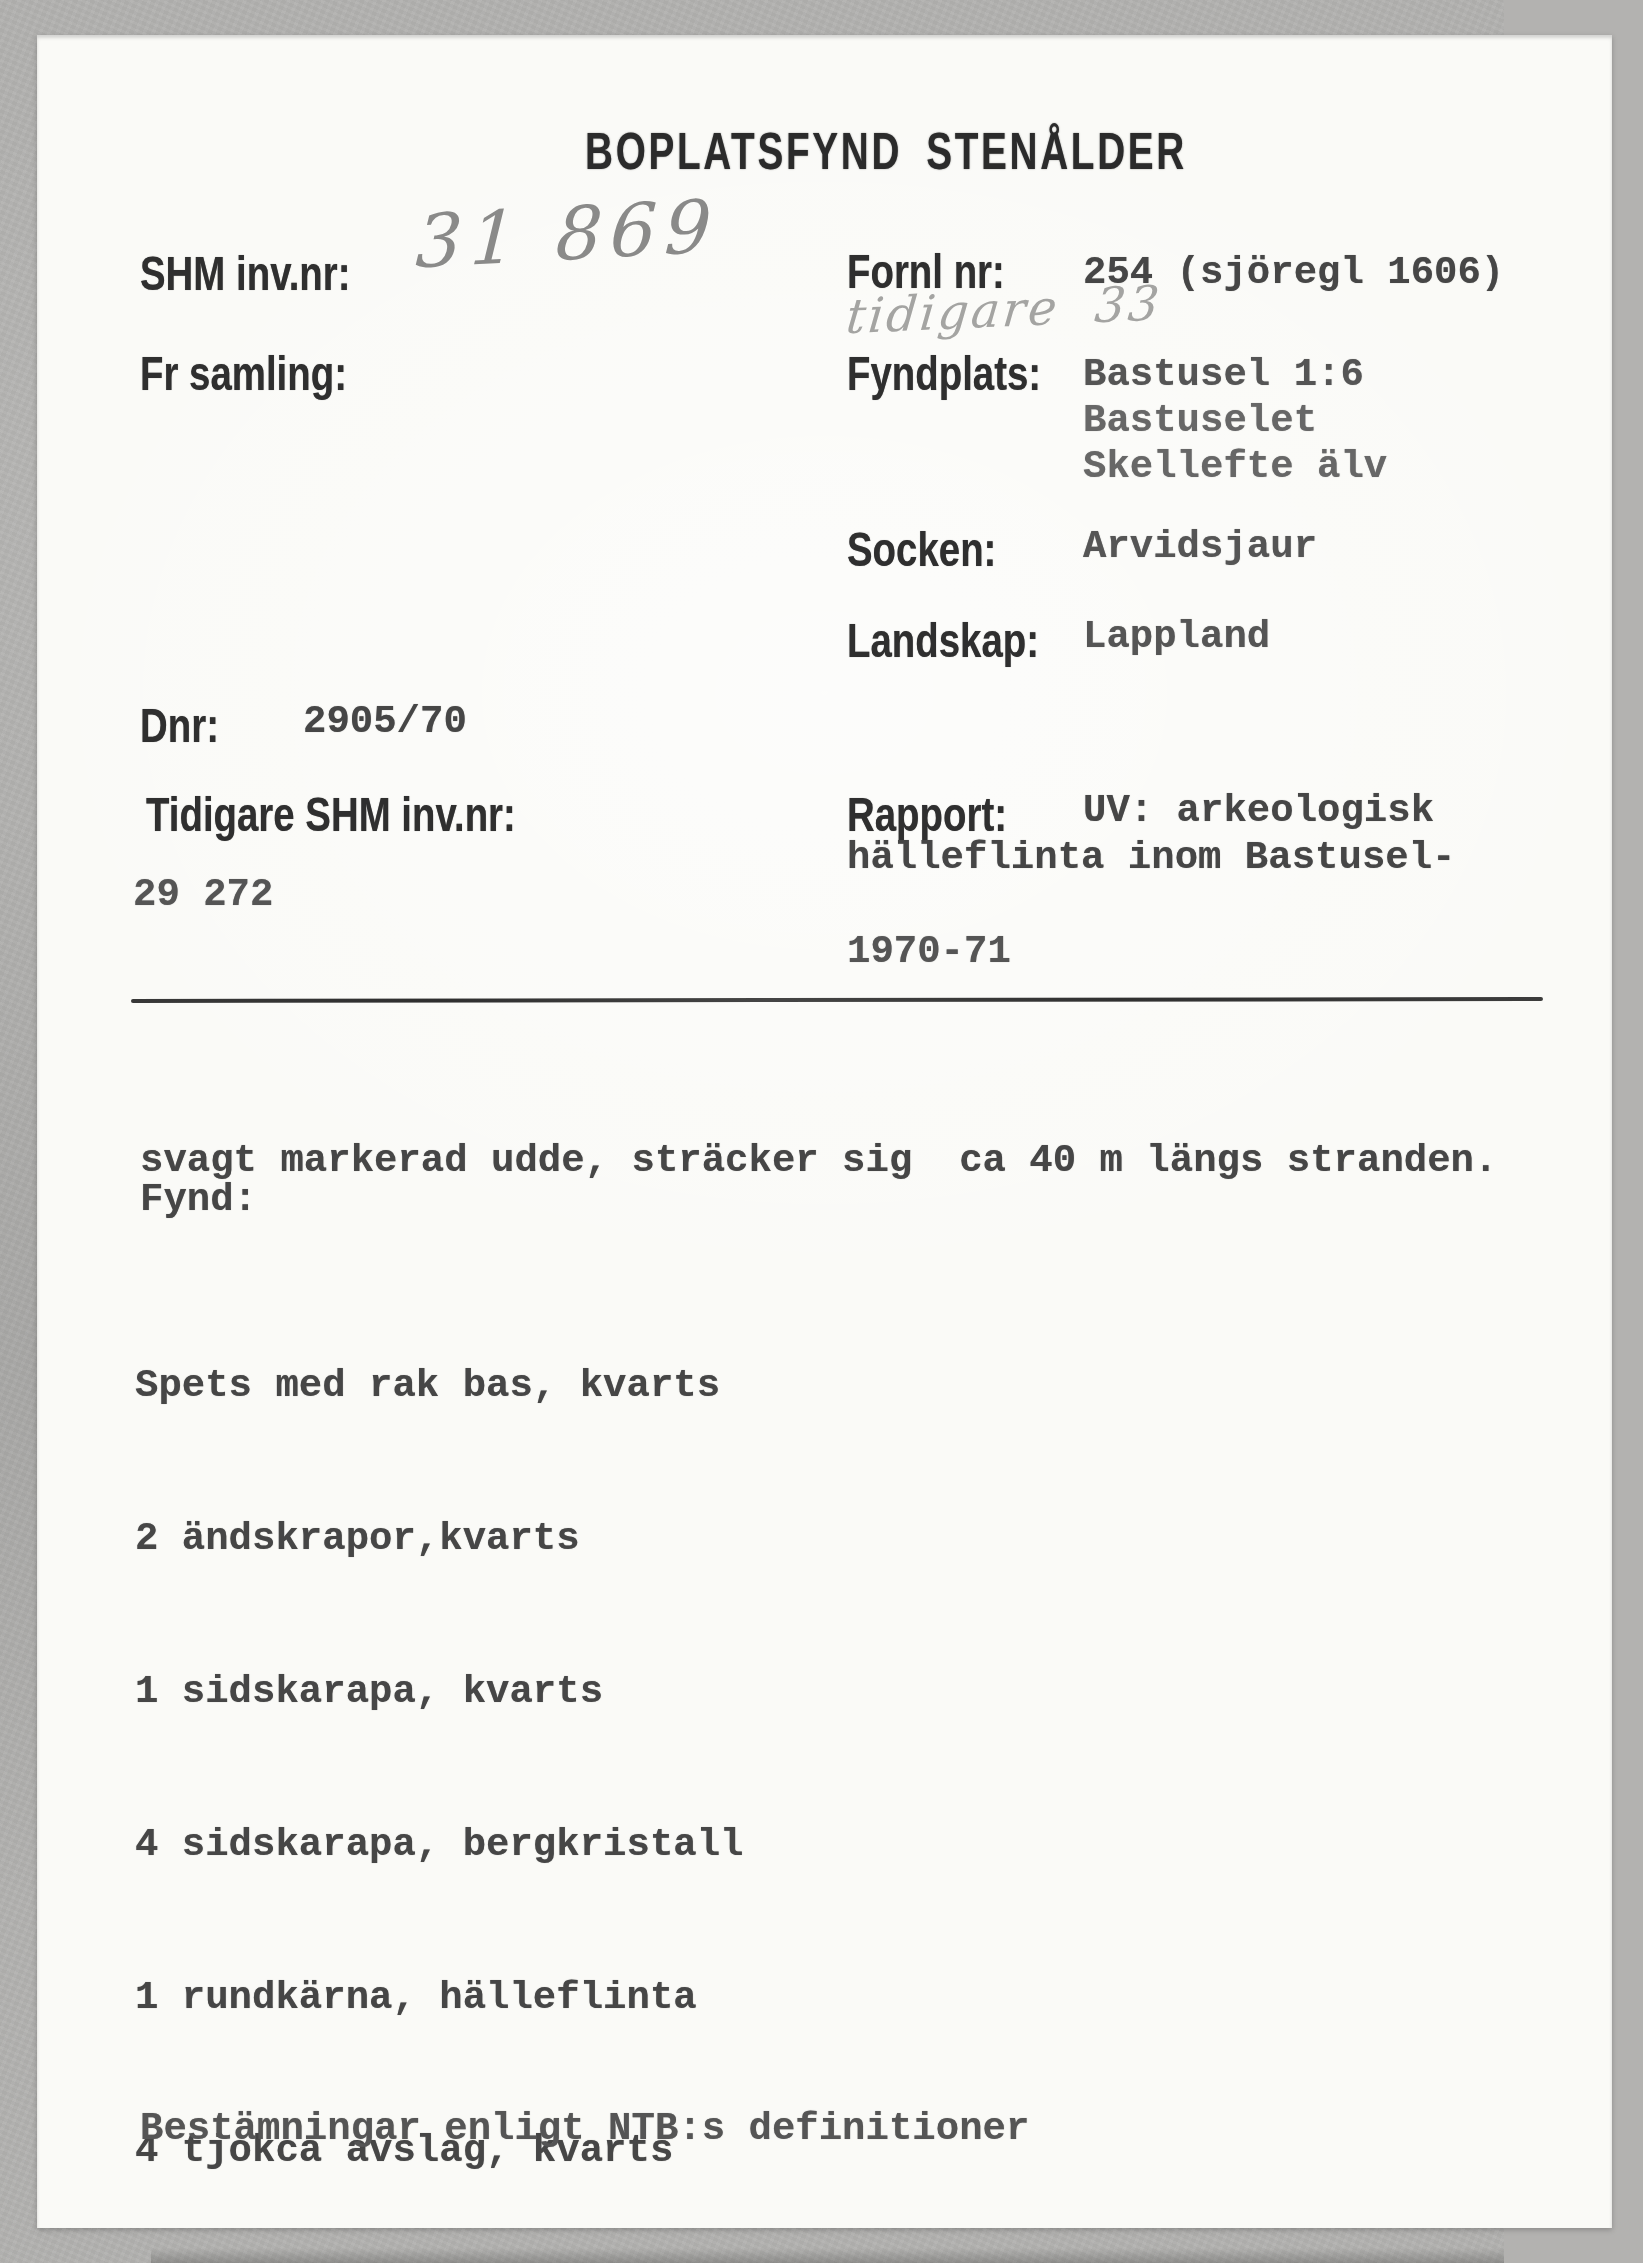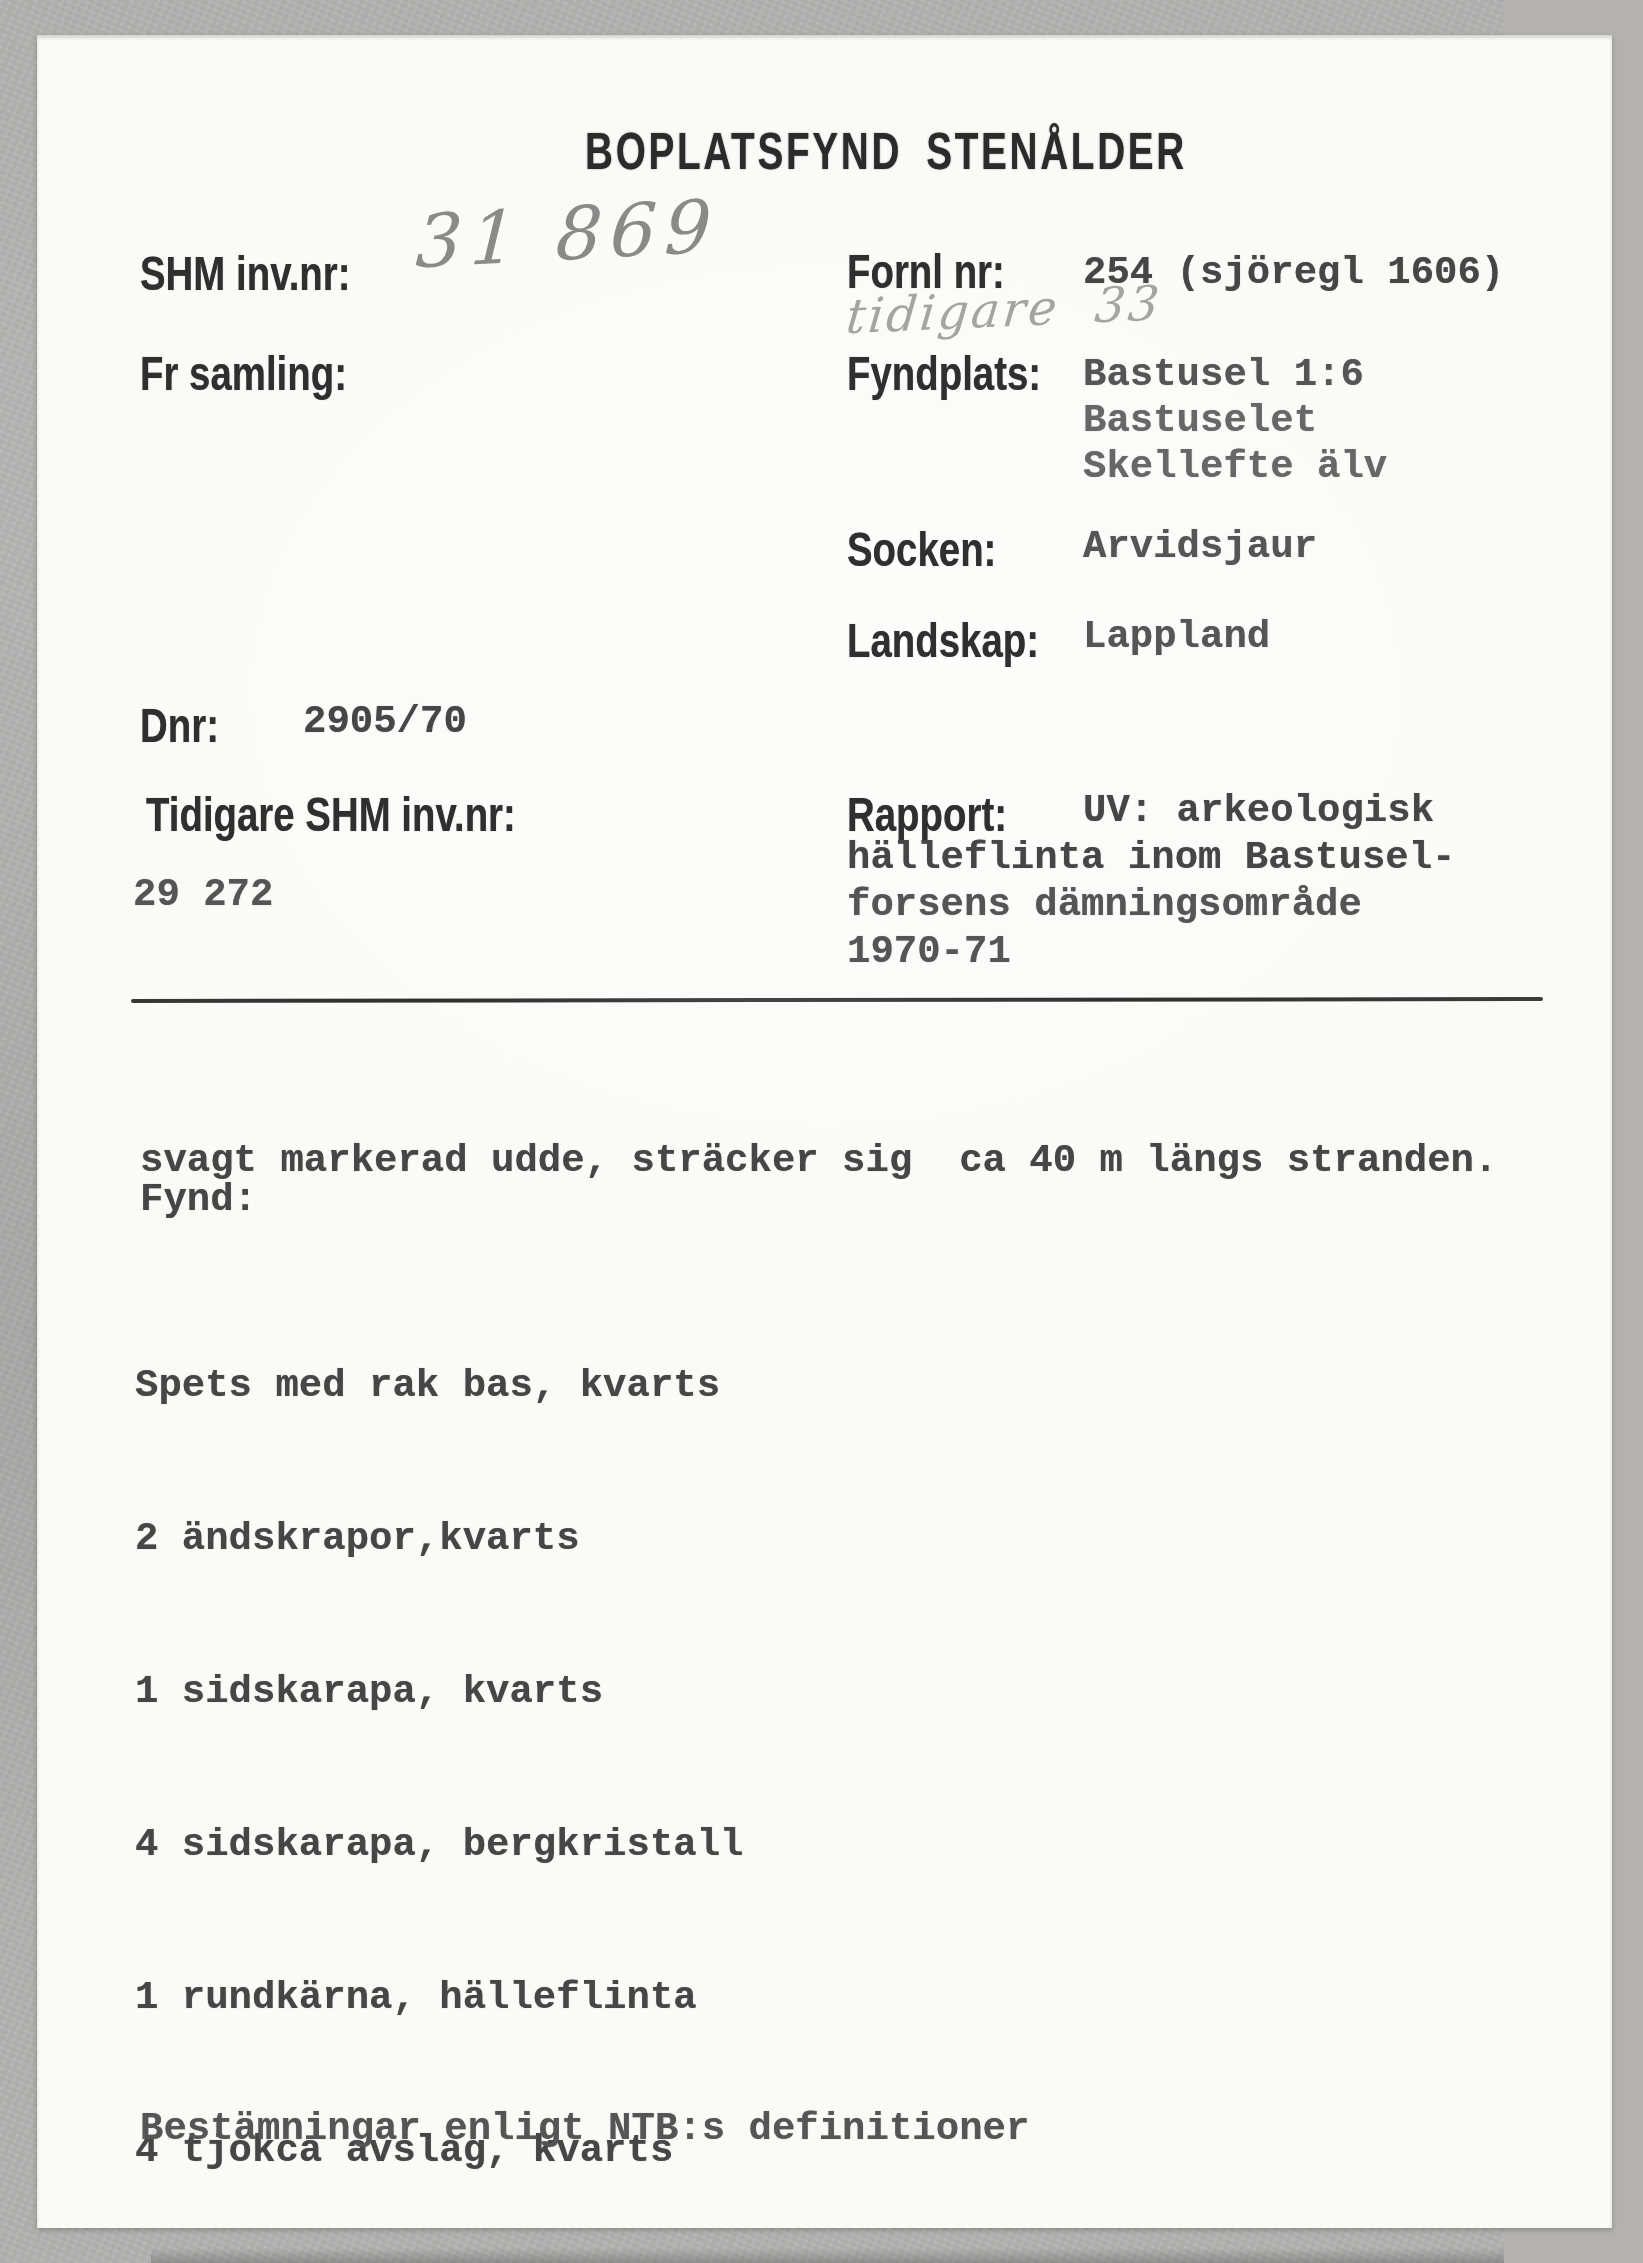--- a/index.html
+++ b/index.html
@@ -117,21 +117,20 @@
 
     <span class="label" style="left:810px;top:489px">Socken:</span>
     <span class="mono ink-mid" style="left:1046px;top:489px">Arvidsjaur</span>
 
     <span class="label" style="left:810px;top:580px">Landskap:</span>
     <span class="mono ink-mid" style="left:1046px;top:579px">Lappland</span>
 
     <span class="label" style="left:810px;top:754px">Rapport:</span>
     <span class="mono" style="left:1046px;top:753px">UV: arkeologisk</span>
     <span class="mono" style="left:810px;top:800px">hälleflinta inom Bastusel-</span>
-    <span class="mono ink-mid" style="left:810px;top:847px">forsens dämningsområde</span>
     <span class="mono ink-mid" style="left:810px;top:894px">1970-71</span>
 
     <div class="divider"></div>
 
     <div class="mono para" style="left:103px;top:1009px">
       <div>svagt markerad udde, sträcker sig  ca 40 m längs stranden.</div>
     </div>
 
     <span class="mono" style="left:103px;top:1142px">Fynd:</span>
 

